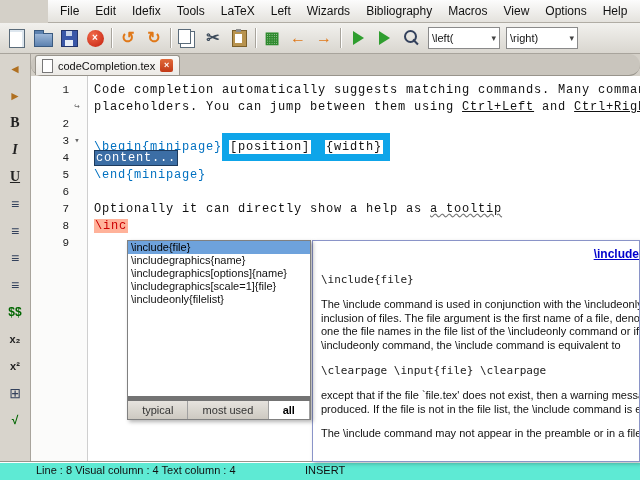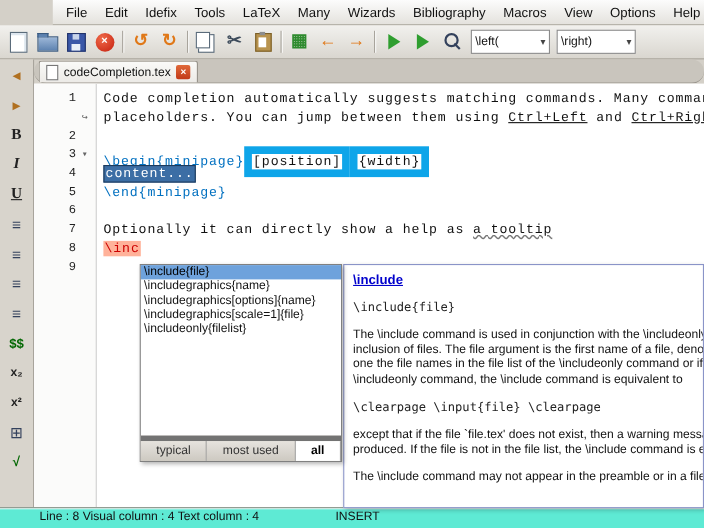--- a/index.html
+++ b/index.html
@@ -84,21 +84,21 @@
   .pitem.selected{background:#6ea2dc;color:#000;}
   .ptabs{height:18px;display:flex;border-top:5px solid #737373;background:#d4d0c8;flex:0 0 auto;}
   .ptab{flex:1 1 auto;font-size:11px;display:flex;align-items:center;justify-content:center;
         border-right:1px solid #a0a0a0;background:linear-gradient(#e6e3de,#cdc9c1);color:#333;}
   .ptab.active{background:#fff;font-weight:bold;color:#000;}
 
   
   .help{position:absolute;left:312px;top:240px;width:328px;height:222px;background:#fff;
         border:1px solid #8a94c8;box-shadow:2px 2px 4px rgba(0,0,0,.25);overflow:hidden;padding:6px 0 0 8px;
         box-sizing:border-box;z-index:4;}
-  .htitle{color:#0000cc;font-weight:bold;text-decoration:underline;font-size:12px;margin-bottom:12px;}
+  .htitle{color:#0000cc;font-weight:bold;text-decoration:underline;font-size:12px;margin-bottom:12px;text-align:right;}
   .hcode{font-family:"DejaVu Sans Mono",monospace;font-size:11px;color:#222;white-space:nowrap;margin:12px 0;}
   .hline{font-size:11px;line-height:13.5px;white-space:nowrap;overflow:hidden;color:#111;}
   .hpara{margin:11px 0;}
 
   
   .statusbar{height:18px;background:#5eead4;border-top:1px solid #98948c;box-shadow:inset 0 1px 0 #fff;
              position:relative;font-size:11px;flex:0 0 auto;}
   .stext{position:absolute;left:36px;top:2px;}
   .smode{position:absolute;left:305px;top:2px;}
 </style>
@@ -106,21 +106,21 @@
 <body>
 
 <div class="window">
 
   <div class="menubar" id="menubar">
       <div class="menu-item">File</div>
       <div class="menu-item">Edit</div>
       <div class="menu-item">Idefix</div>
       <div class="menu-item">Tools</div>
       <div class="menu-item">LaTeX</div>
-      <div class="menu-item">Many</div>
+      <div class="menu-item">Left</div>
       <div class="menu-item">Wizards</div>
       <div class="menu-item">Bibliography</div>
       <div class="menu-item">Macros</div>
       <div class="menu-item">View</div>
       <div class="menu-item">Options</div>
       <div class="menu-item">Help</div>
     </div>
 
   <div class="toolbar">
     <div id="tbicons" style="display:flex;align-items:center;">

